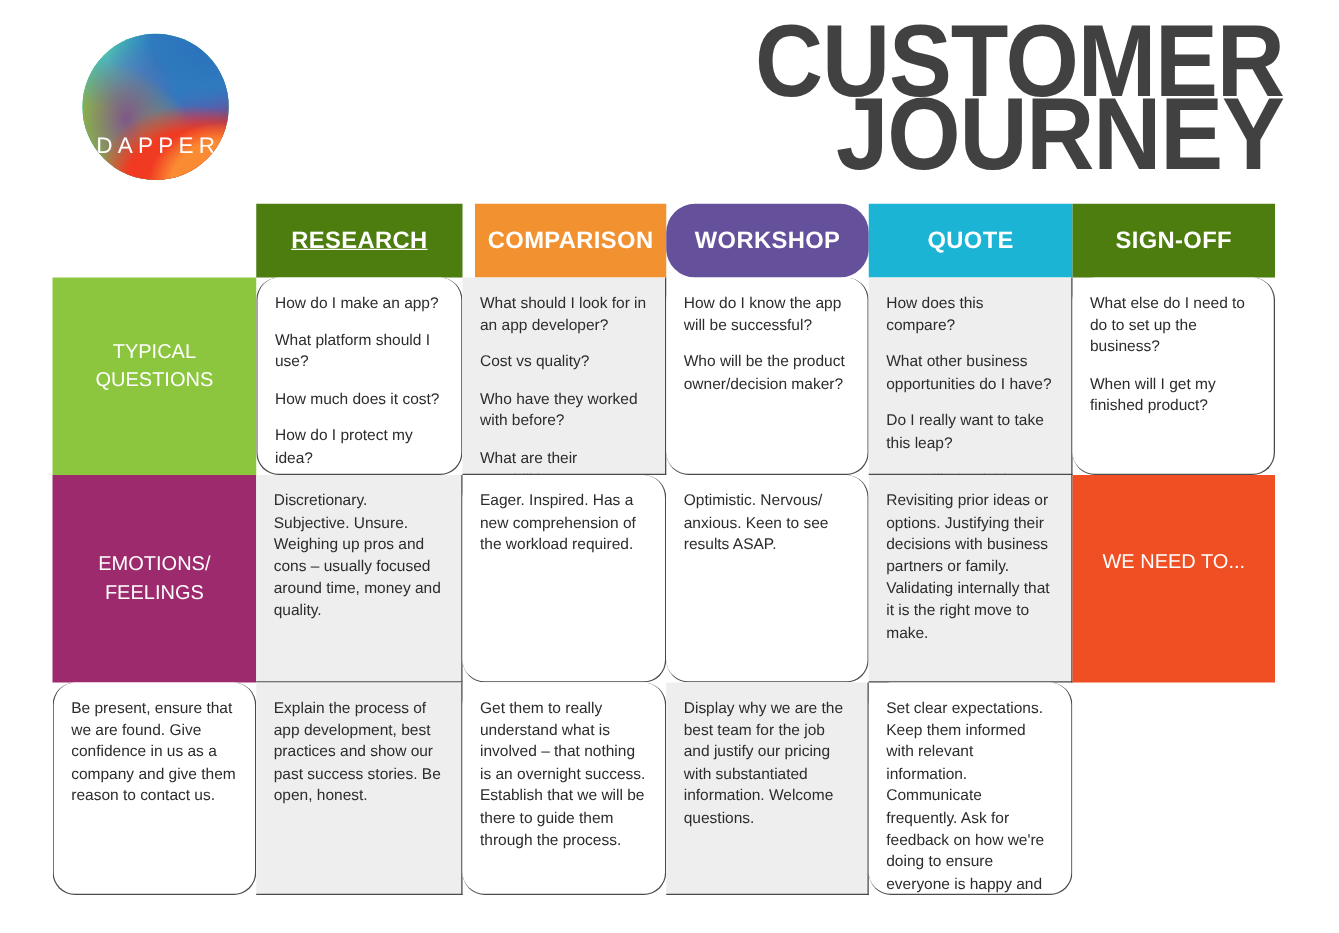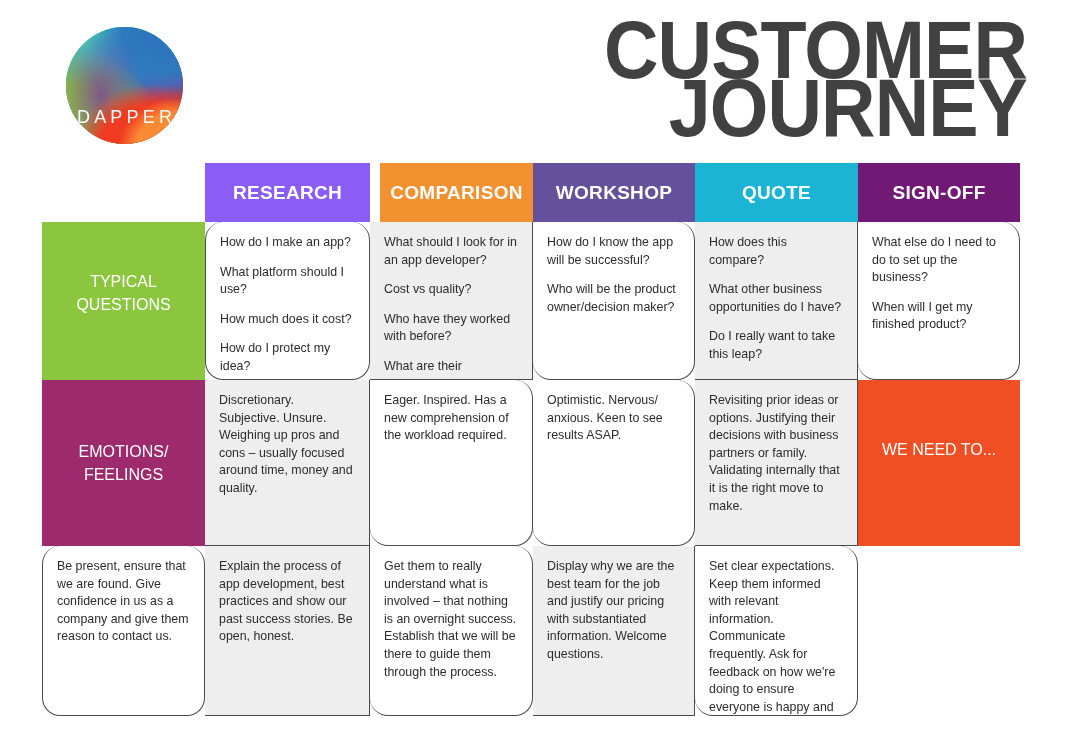--- a/index.html
+++ b/index.html
@@ -169,25 +169,25 @@
 
   <div class="title-block">
     <span class="title-line title-line-1">CUSTOMER</span>
     <span class="title-line title-line-2">JOURNEY</span>
   </div>
 
 </div>
 
 <div class="matrix" id="matrix">
     <div class="corner-spacer"></div>
-    <div class="stage-header" style="background: #8b5cf6;">RESEARCH</div>
+    <div class="stage-header" style="background: #4d7c0f; text-decoration: underline;">RESEARCH</div>
     <div class="stage-header" style="background: rgb(242, 145, 47); margin-left: 10px;">COMPARISON</div>
-    <div class="stage-header" style="background: rgb(100, 80, 155);">WORKSHOP</div>
+    <div class="stage-header" style="background: rgb(100, 80, 155); border-radius: 23px;">WORKSHOP</div>
     <div class="stage-header" style="background: rgb(28, 180, 212);">QUOTE</div>
-    <div class="stage-header" style="background: #701a75;">SIGN-OFF</div>
+    <div class="stage-header" style="background: #4d7c0f;">SIGN-OFF</div>
     <div class="row-label row-label--questions" style="background: rgb(140, 198, 63);">TYPICAL QUESTIONS</div>
     <div class="cell cell--odd cell--first">
       <p>How do I make an app?</p>
       <p>What platform should I use?</p>
       <p>How much does it cost?</p>
       <p>How do I protect my idea?</p>
     </div>
     <div class="cell cell--even">
       <p>What should I look for in an app developer?</p>
       <p>Cost vs quality?</p>

